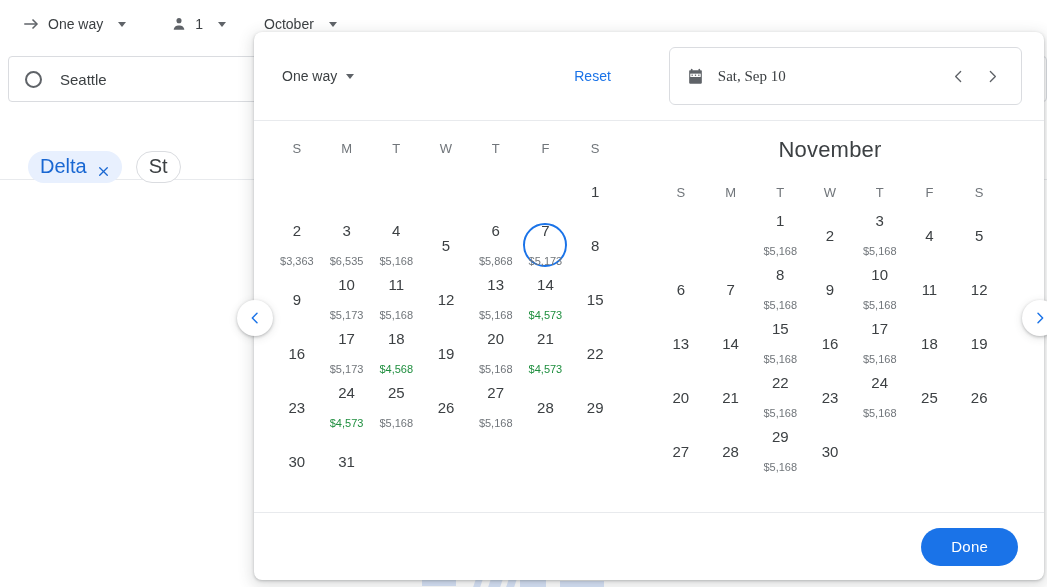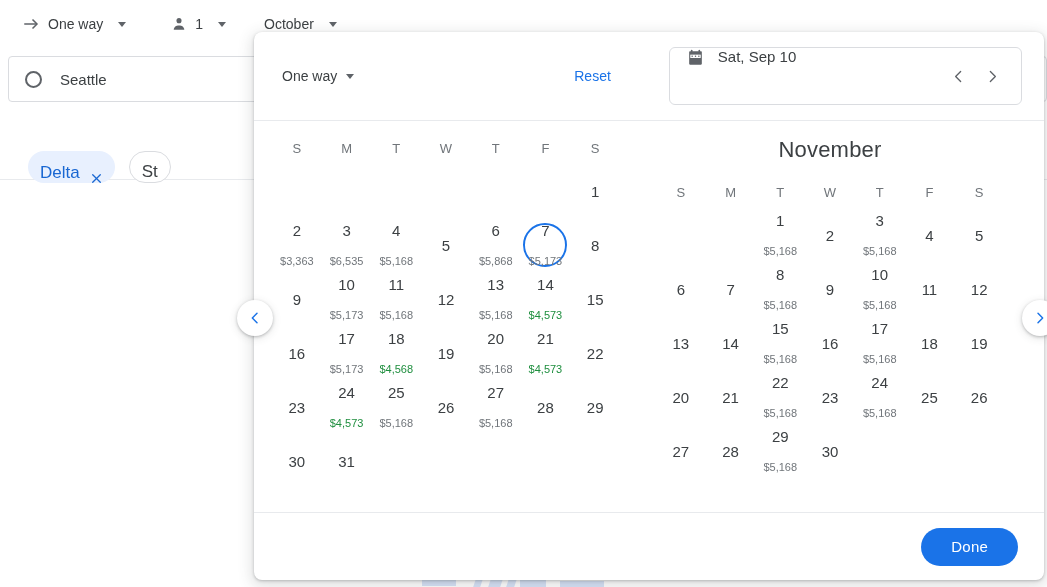--- a/index.html
+++ b/index.html
@@ -126,23 +126,23 @@
   .tune-ico {
     width: 18px; height: 18px;
     margin-right: 9px;
     flex: none;
     color: #1a73e8;
   }
   .chip {
     height: 32px;
     border-radius: 16px;
     display: flex;
-    align-items: flex-end;
+    align-items: center;
     padding: 0 12px;
-    font-size: 17px;
+    font-size: 20px;
     white-space: nowrap;
     box-sizing: border-box;
     margin-top: 44px;
   }
   .chip-active {
     background: #e8f0fe;
     color: #1967d2;
     margin-left: 14px;
   }
   .chip-x {
@@ -213,23 +213,25 @@
     margin-left: 220px;
     white-space: nowrap;
   }
   .date-field {
     margin-left: 58px;
     flex: 1;
     height: 58px;
     border: 1px solid #dadce0;
     border-radius: 6px;
     display: flex;
+    align-items: center;
     padding: 0 12px 0 16px;
     box-sizing: border-box;
     background: #fff;
+    font-family: Liberation Serif, serif;
   }
   .cal-ico {
     width: 19px; height: 19px;
     margin-right: 13px;
     flex: none;
     color: #5f6368;
   }
   .date-text {
     font-size: 15px;
     color: #3c4043;

